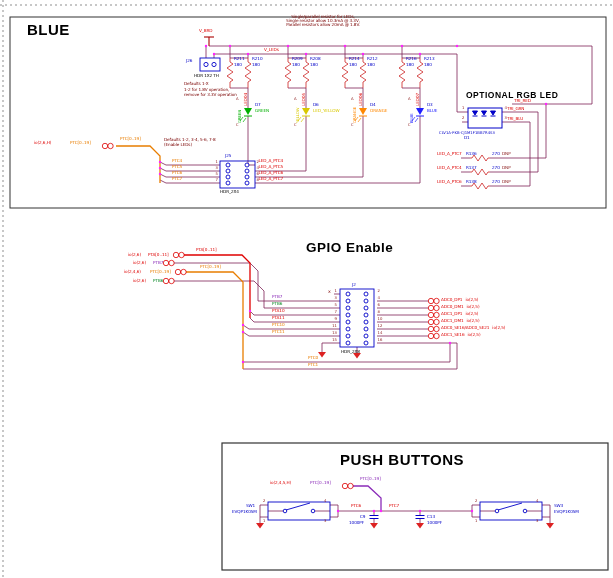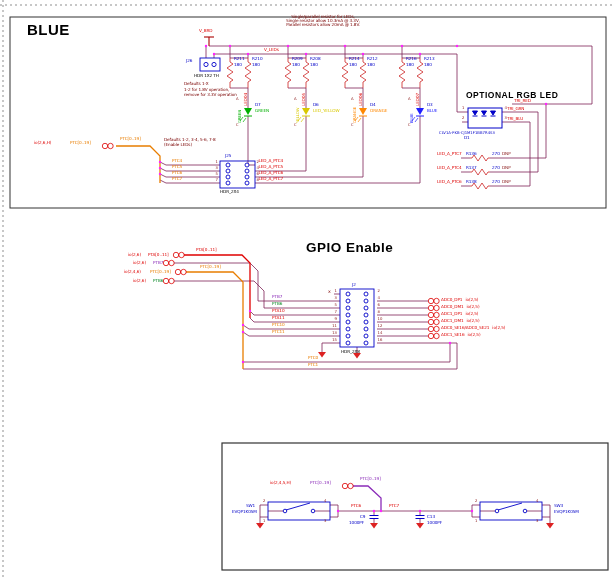--- a/index.html
+++ b/index.html
@@ -501,20 +501,21 @@
 </div>
 <div class="l f4 flex" style="left:441px;top:326.4px;">
   <span class="red">ADC0_SE16/ADC0_SE21</span>
   <span class="red">io(2,5)</span>
 </div>
 <div class="l f4 flex" style="left:441px;top:333.4px;">
   <span class="red">ADC1_SE16</span>
   <span class="red">io(2,5)</span>
 </div>
 
+<div class="l f15 title" style="left:340px;top:452px;">PUSH BUTTONS</div>
 
 <div class="l f4 red" style="left:270px;top:481px;">io(2,4,5,H)</div>
 <div class="l f4 pur" style="left:310px;top:481px;">PTC[0..19]</div>
 <div class="l f4 pur" style="left:360px;top:476.5px;">PTC[0..19]</div>
 <div class="l f4 red" style="left:351px;top:504px;">PTC6</div>
 <div class="l f4 red" style="left:389px;top:504px;">PTC7</div>
 
 <div class="l f4 blue" style="left:246px;top:504px;">SW1</div>
 <div class="l f4 blue" style="left:232px;top:510px;">EVQP1K05M</div>
 <div class="l f4 blue" style="left:554px;top:504px;">SW3</div>

